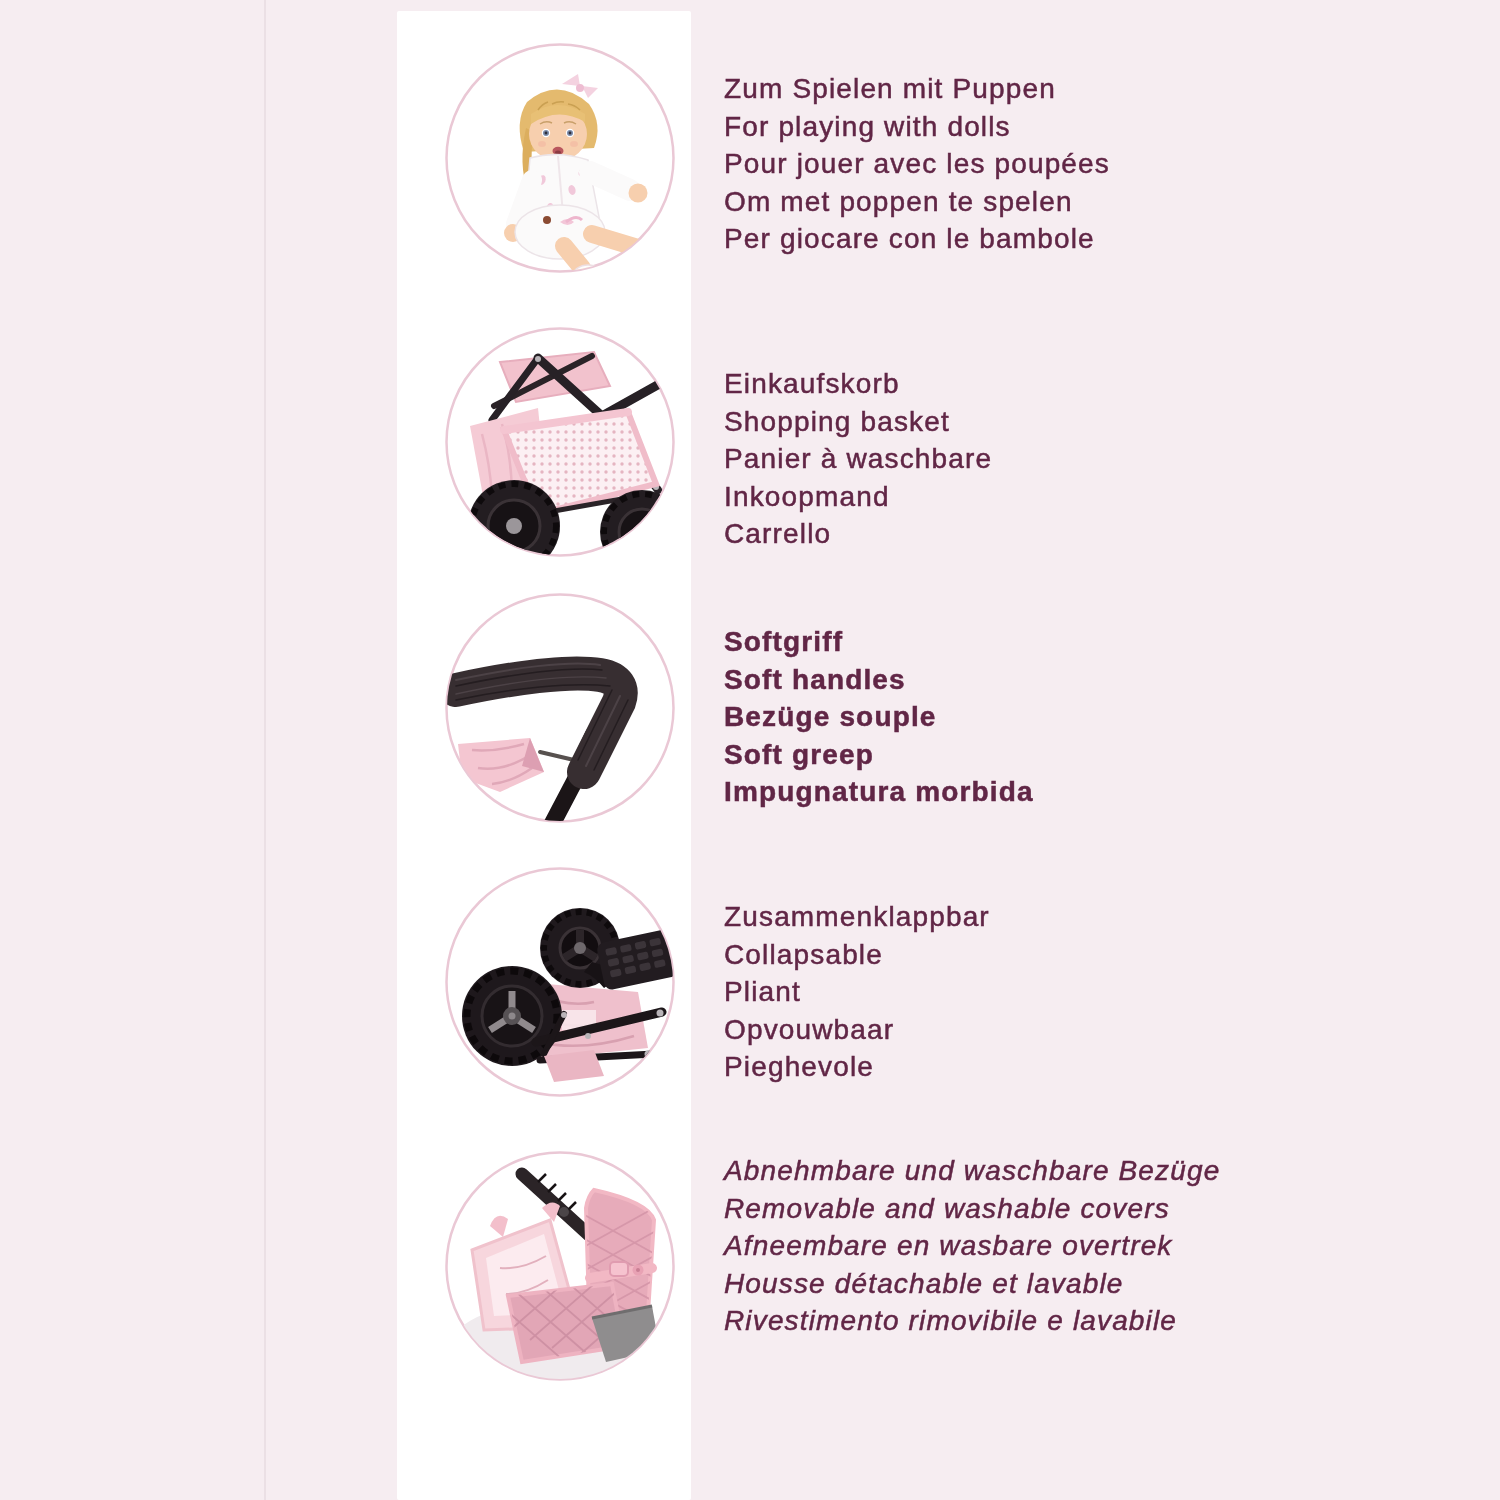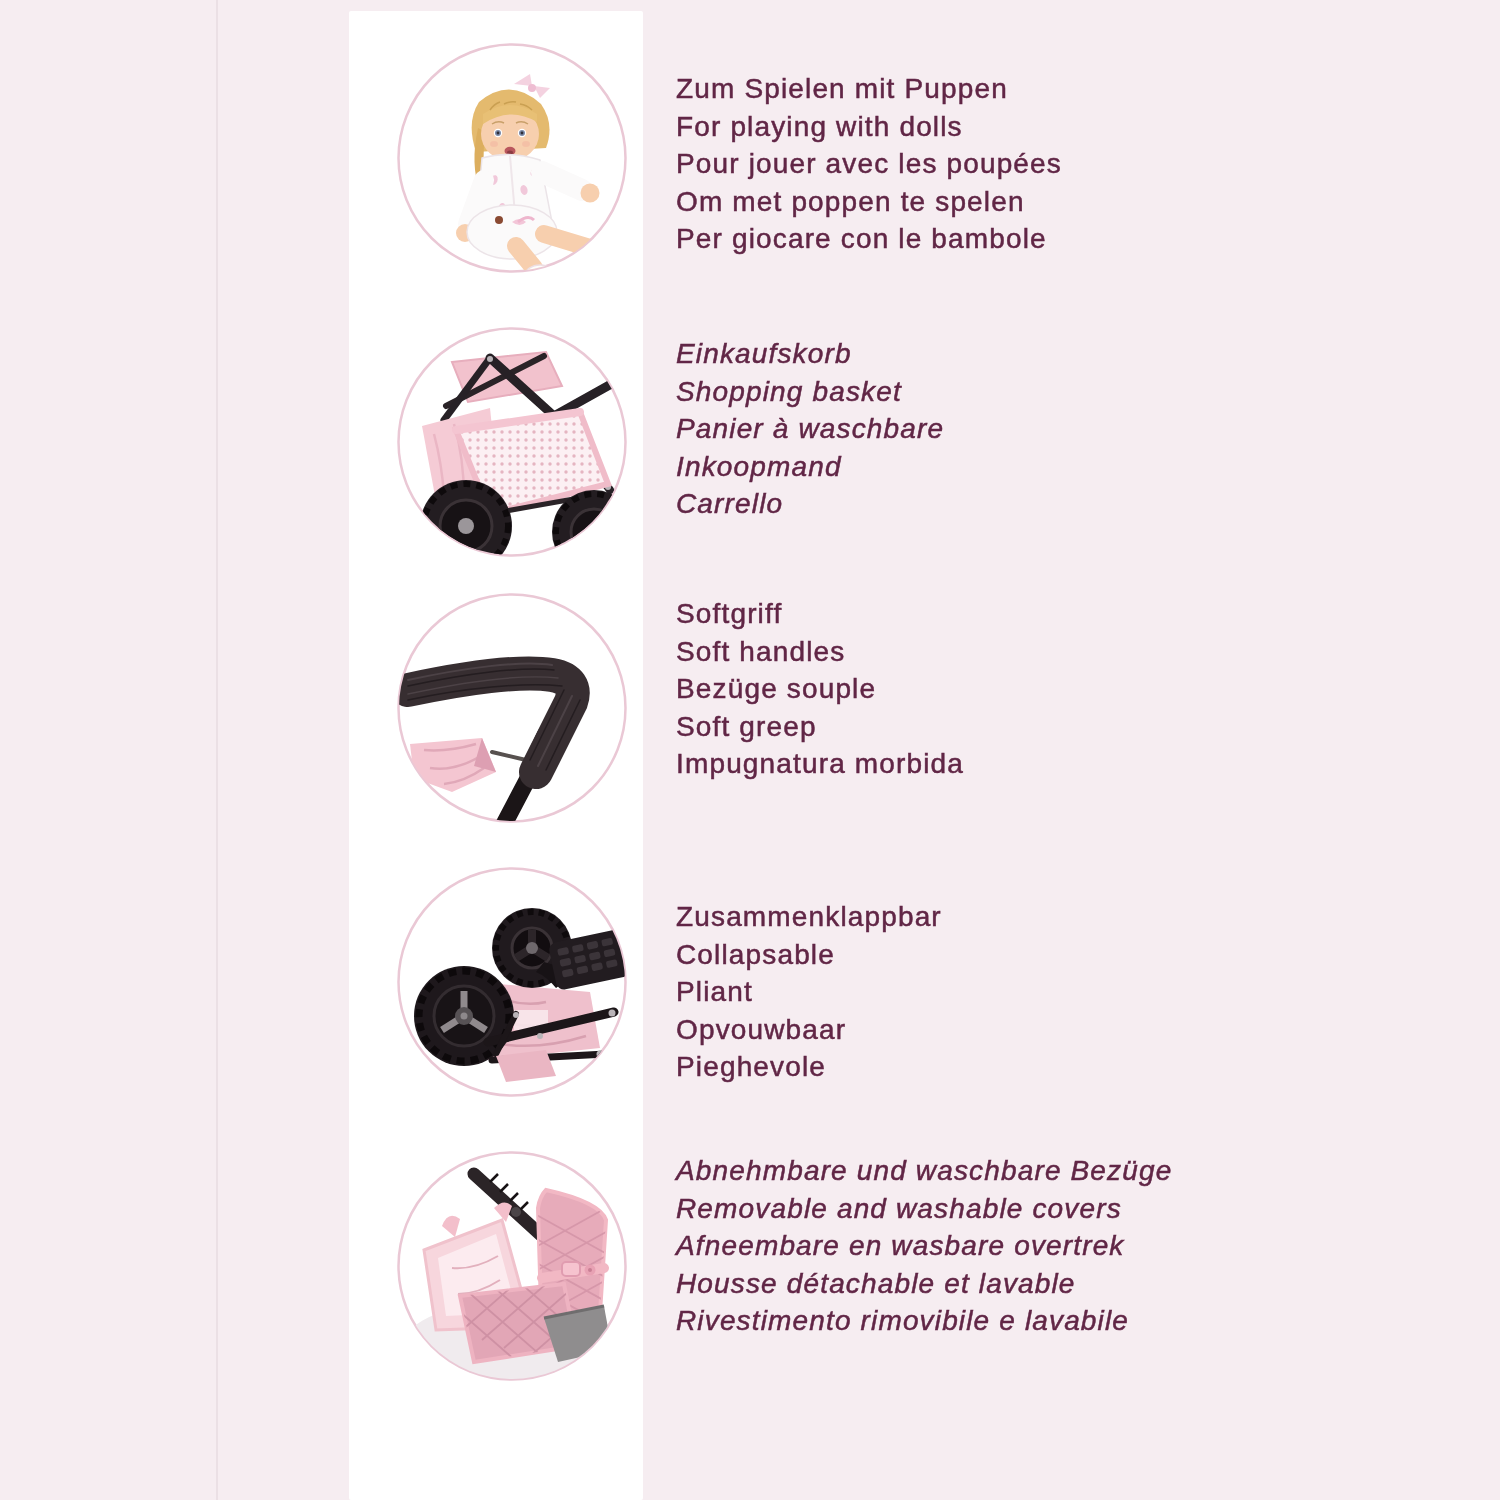--- a/index.html
+++ b/index.html
@@ -9,43 +9,43 @@
     --ring:#e8c6d2;
   }
   html,body{margin:0;padding:0;}
   body{
     width:1500px;height:1500px;
     background:var(--bg);
     font-family:"Liberation Sans",sans-serif;
     position:relative;
     overflow:hidden;
   }
-  .canvas{position:absolute;inset:0;}
+  .canvas{position:absolute;inset:0;margin-left:48px;}
   .seam{
     position:absolute;left:216px;top:0;width:2px;height:1500px;
     background:rgba(190,165,178,0.18);
   }
   .panel{
     position:absolute;left:349px;top:11px;width:294px;height:1489px;
     background:var(--panel);
     border-radius:2px;
   }
   .feature-circle{
     position:absolute;left:394px;width:236px;height:236px;
   }
   .text-block{
     position:absolute;left:676px;
     color:var(--text);
     font-size:28px;line-height:37.5px;letter-spacing:1.15px;
     -webkit-text-stroke:0.5px currentColor;
     white-space:nowrap;
   }
   .c1{top:40px;}  .t1{top:70px;}
-  .c2{top:324px;} .t2{top:335px;font-style:italic;}
-  .c3{top:590px;} .t3{top:595px;}
+  .c2{top:324px;} .t2{top:365px;}
+  .c3{top:590px;} .t3{top:623px;font-weight:bold;}
   .c4{top:864px;} .t4{top:898px;}
   .c5{top:1148px;} .t5{top:1152px;font-style:italic;}
   svg{display:block;}
 </style>
 </head>
 <body>
 
 <div class="canvas">
   <div class="seam"></div>
   <div class="panel"></div>

